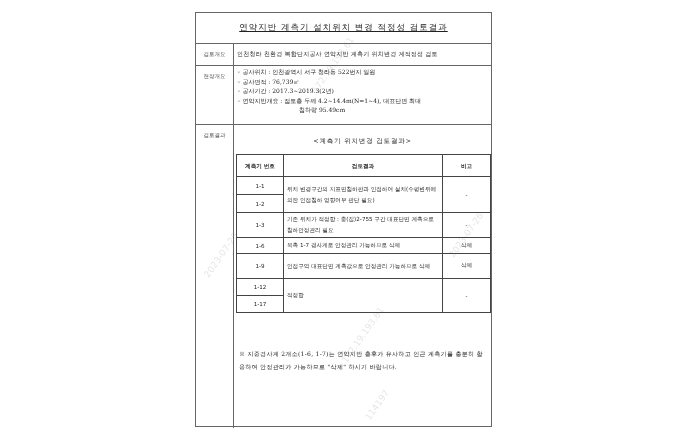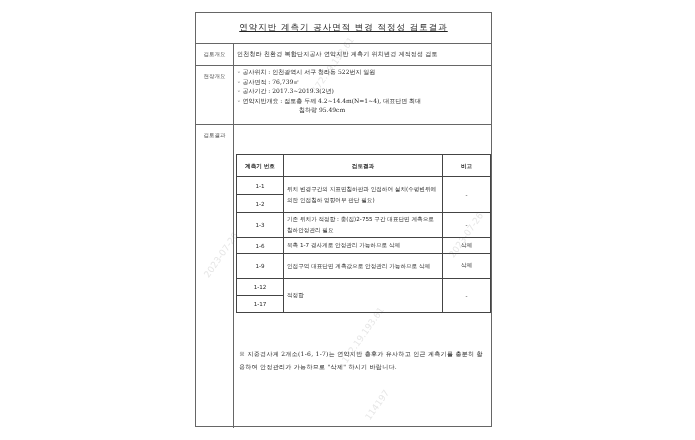--- a/index.html
+++ b/index.html
@@ -44,41 +44,42 @@
 <body>
 
 <div class="watermark" style="left:195px; top:250px;">2023-07-26</div>
 <div class="watermark" style="left:330px; top:330px;">172.19.193.61</div>
 <div class="watermark" style="left:300px; top:60px;">172.19.193.61</div>
 <div class="watermark" style="left:440px; top:230px;">2023-07-26</div>
 <div class="watermark" style="left:360px; top:400px;">114197</div>
 
 <div class="outer">
   <div class="title-row">
-    <span class="title">연약지반 계측기 공사면적 변경 적정성 검토결과</span>
+    <span class="title">연약지반 계측기 설치위치 변경 적정성 검토결과</span>
   </div>
 
   <div class="row r-summary">
     <div class="lbl">검토개요</div>
     <div class="cnt">인천청라 친환경 복합단지공사 연약지반 계측기 위치변경 계적정성 검토</div>
   </div>
 
   <div class="row r-site">
     <div class="lbl">현장개요</div>
     <div class="cnt">
       <span class="bullet">◦ 공사위치 : 인천광역시 서구 청라동 522번지 일원</span>
       <span class="bullet">◦ 공사면적 : 76,739㎡</span>
       <span class="bullet">◦ 공사기간 : 2017.3~2019.3(2년)</span>
       <span class="bullet">◦ 연약지반개요 : 점토층 두께 4.2~14.4m(N=1~4), 대표단면 최대</span>
       <span class="indent">침하량 95.49cm</span>
     </div>
   </div>
 
   <div class="row r-result last">
     <div class="lbl">검토결과</div>
+    <div class="subtitle">&lt;계측기 위치변경 검토결과&gt;</div>
 
     <table class="inner">
       <tbody>
           <tr>
         <th>계측기 번호</th>
         <th>검토결과</th>
         <th>비고</th>
       </tr>
       <tr class="h17">
         <td class="no">1-1</td>

